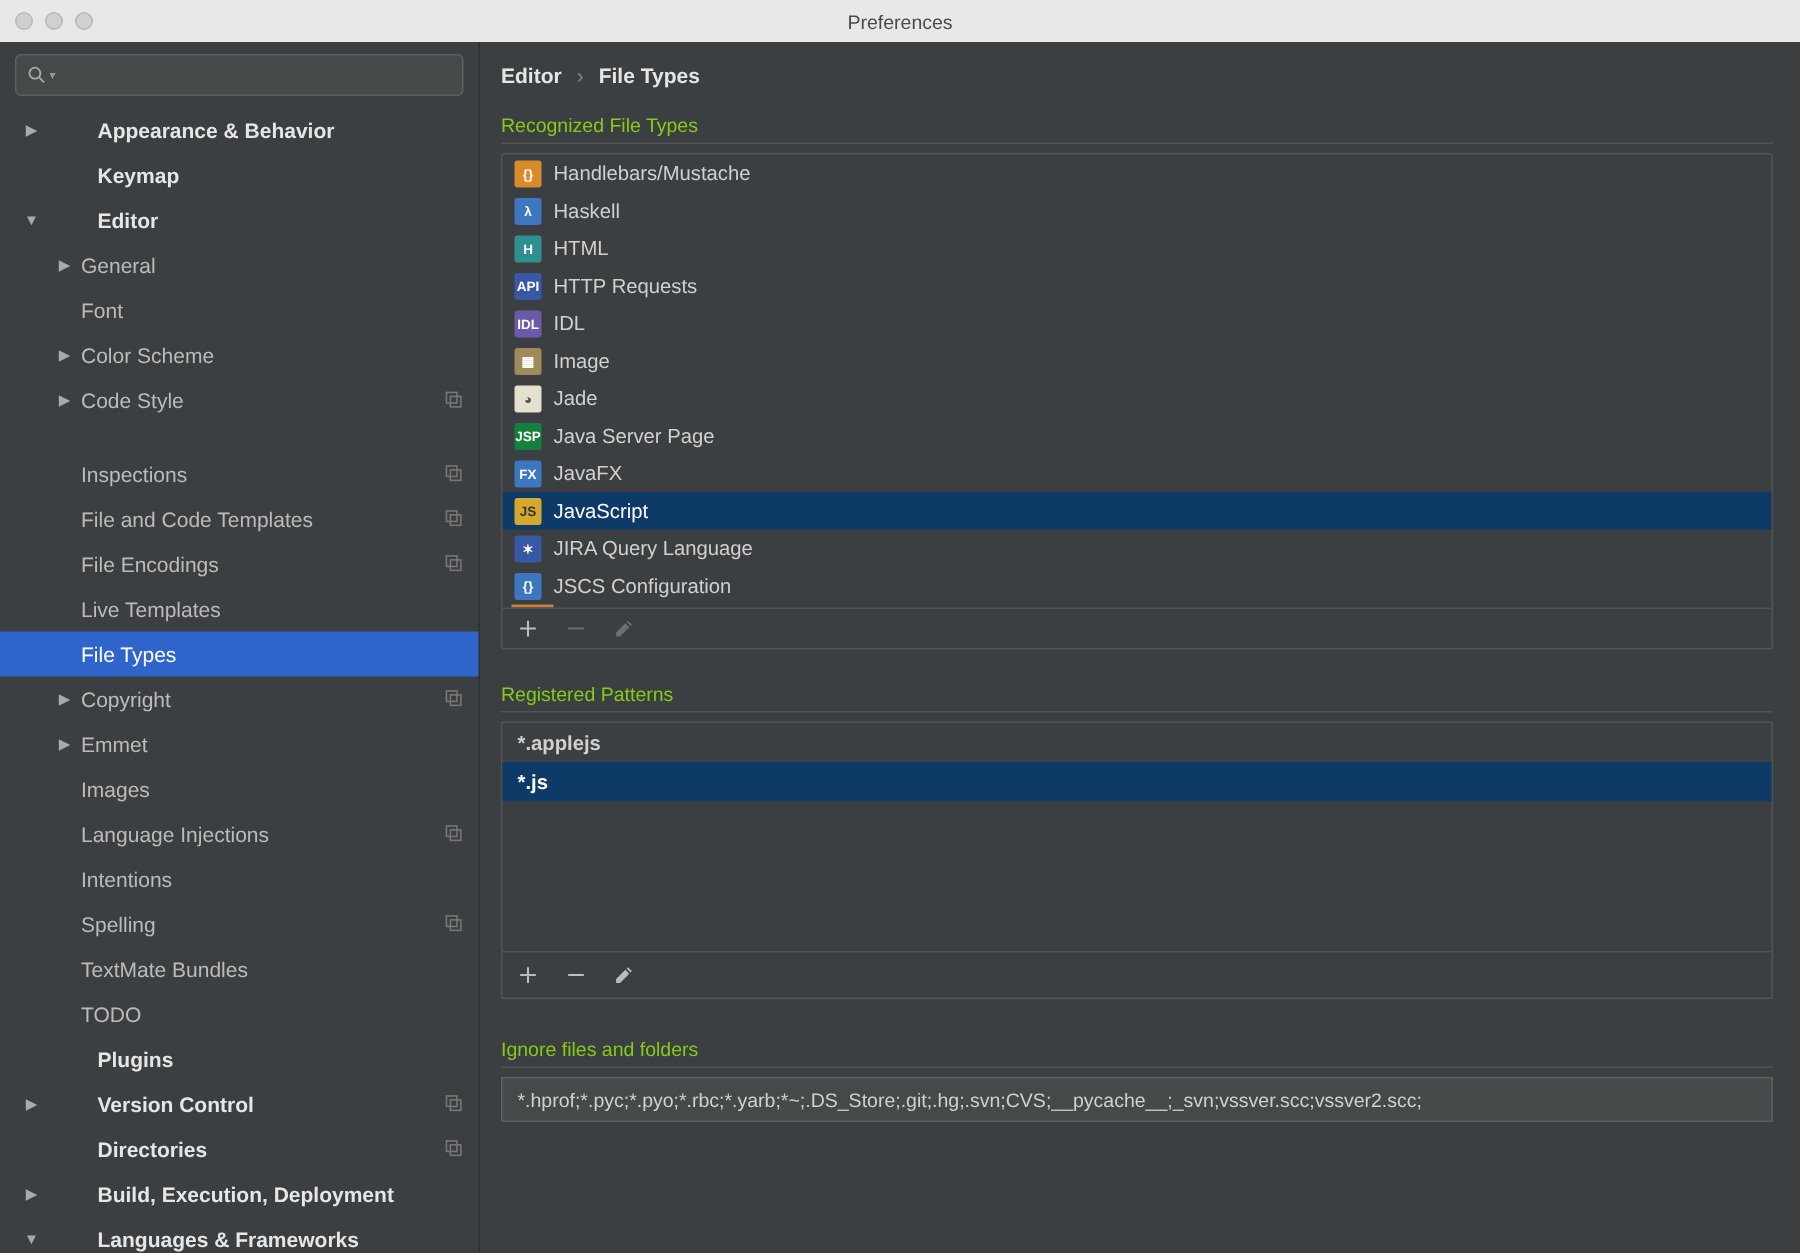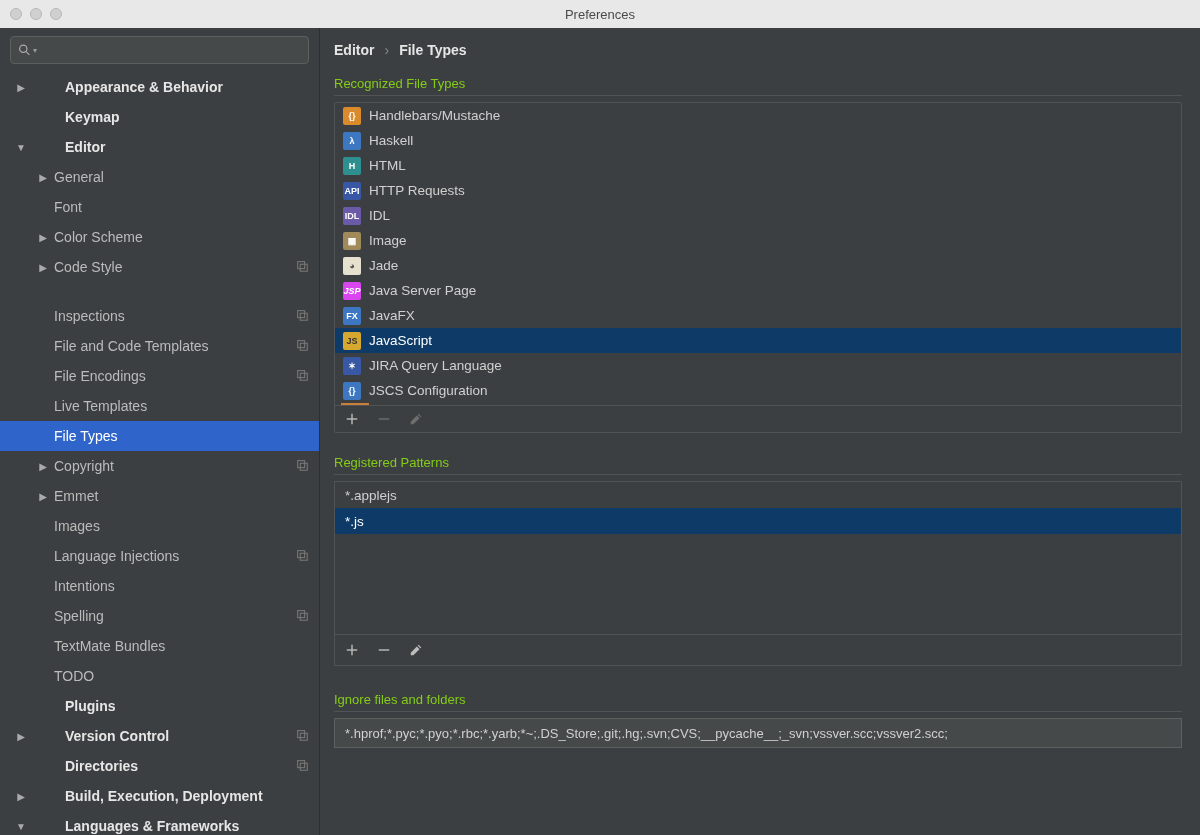--- a/index.html
+++ b/index.html
@@ -51,37 +51,37 @@
 .list-row .fi { width: 18px; height: 18px; margin-right: 8px; display: inline-flex; align-items: center; justify-content: center; font-size: 9px; font-weight: 700; border-radius: 2px; color: #fff; }
 .accent-bar { height: 2px; background: #c97f3a; width: 28px; margin-left: 6px; }
 .list-toolbar { display: flex; align-items: center; gap: 18px; padding: 6px 10px; border-top: 1px solid #515354; }
 .tool-btn { color: #bcbcbc; font-size: 16px; cursor: pointer; display: inline-flex; }
 .tool-btn.dim { color: #6e6e6e; }
 .tool-btn svg { width: 14px; height: 14px; }
 
 
 .patterns { margin-top: 22px; }
 .pat-list { border: 1px solid #515354; }
-.pat-list .row { height: 26px; display: flex; align-items: center; padding: 0 10px; font-size: 13.5px; color: #d0d0d0; cursor: pointer; }
+.pat-list .row { height: 26px; display: flex; align-items: center; padding: 0 10px; font-size: 13.5px; color: #d0d0d0; cursor: pointer; font-weight: bold; }
 .pat-list .row.selected { background: #0d3a66; color: #fff; }
 .pat-empty { height: 100px; }
 .pat-toolbar { display: flex; align-items: center; gap: 18px; padding: 8px 10px; border-top: 1px solid #515354; }
 
 
 .ignore { margin-top: 26px; }
 .ignore input { width: 100%; height: 30px; background: #45494a; border: 1px solid #5e6060; color: #d0d0d0; padding: 0 10px; font-size: 13px; outline: none; }
 
 
 .fi.orange { background: #d98a2b; }
 .fi.blue { background: #3d77c2; }
 .fi.teal { background: #2d8f8f; }
 .fi.navy { background: #3858a6; text-align: right; }
 .fi.purple { background: #6b5aa8; }
 .fi.tan { background: #a08a5a; }
-.fi.red { background: #d946ef; font-style: italic; }
+.fi.red { background: #15803d; }
 .fi.yellow { background: #d6a82f; color: #333; }
 .fi.cream { background: #e6e0cf; color: #555; }
 </style>
 </head>
 <body>
 
 <div class="titlebar">
   <div class="traffic">
     <div class="dot"></div>
     <div class="dot"></div>

